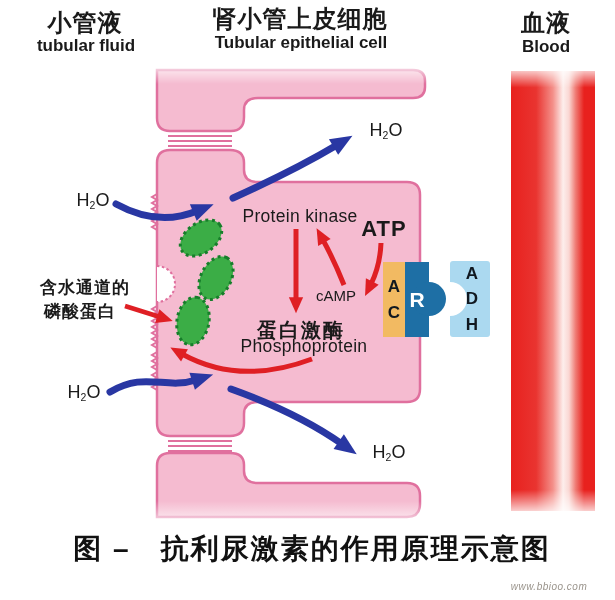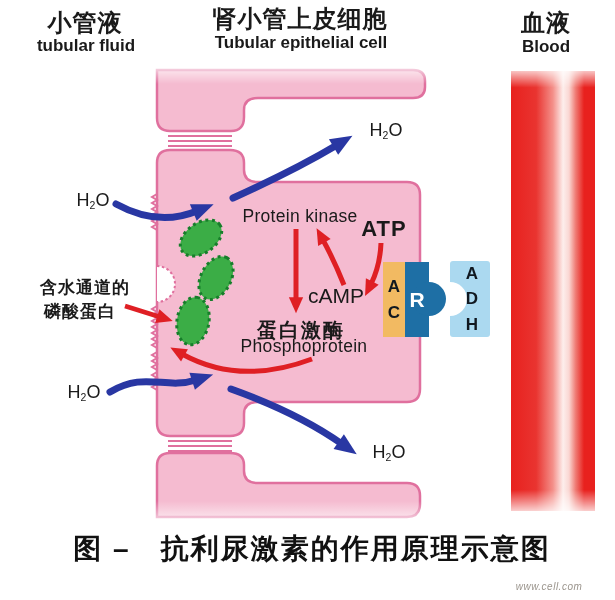--- a/index.html
+++ b/index.html
@@ -9,21 +9,21 @@
   }
   #diagram-svg{position:absolute;left:0;top:0;}
   .lbl{position:absolute;transform:translate(-50%,-50%);white-space:nowrap;text-align:center;line-height:1.1;}
   .cn{font-weight:700;font-size:24px;letter-spacing:1px;}
   .en{font-weight:600;font-size:17px;text-align:center;}
   .h2o{font-size:18px;font-weight:500;}
   .h2o .subn{font-size:0.58em;vertical-align:-0.28em;}
   .sig-cn{font-size:20px;font-weight:700;letter-spacing:2px;}
   .sig-en{font-size:17.5px;font-weight:400;letter-spacing:0.3px;}
   .atp{font-size:22px;font-weight:600;letter-spacing:1px;}
-  .camp{font-size:21px;font-weight:500;}
+  .camp{font-size:15px;font-weight:500;}
   .note{font-size:17px;font-weight:700;letter-spacing:1px;}
   .boxletter{font-size:17px;font-weight:700;color:#101820;}
   .rletter{font-size:21px;font-weight:700;color:#ffffff;}
   .caption{font-size:28px;font-weight:700;letter-spacing:2px;color:#111;}
   .watermark{font-size:10px;font-style:italic;color:#9a948c;letter-spacing:0.5px;}
 </style>
 </head>
 <body>
 
 <div id="stage">
@@ -155,15 +155,15 @@
   <div class="lbl note" style="left:80px;top:312px;">磷酸蛋白</div>
 
   <div class="lbl boxletter" style="left:394px;top:287px;">A</div>
   <div class="lbl boxletter" style="left:394px;top:313px;">C</div>
   <div class="lbl rletter" style="left:417px;top:300px;">R</div>
   <div class="lbl boxletter" style="left:472px;top:274px;">A</div>
   <div class="lbl boxletter" style="left:472px;top:299px;">D</div>
   <div class="lbl boxletter" style="left:472px;top:325px;">H</div>
 
   <div class="lbl caption" style="left:312px;top:549px;">图 –　抗利尿激素的作用原理示意图</div>
-  <div class="lbl watermark" style="left:549px;top:586px;">www.cell.com</div>
+  <div class="lbl watermark" style="left:549px;top:586px;">www.bbioo.com</div>
 
 </div>
 
 </body></html>

